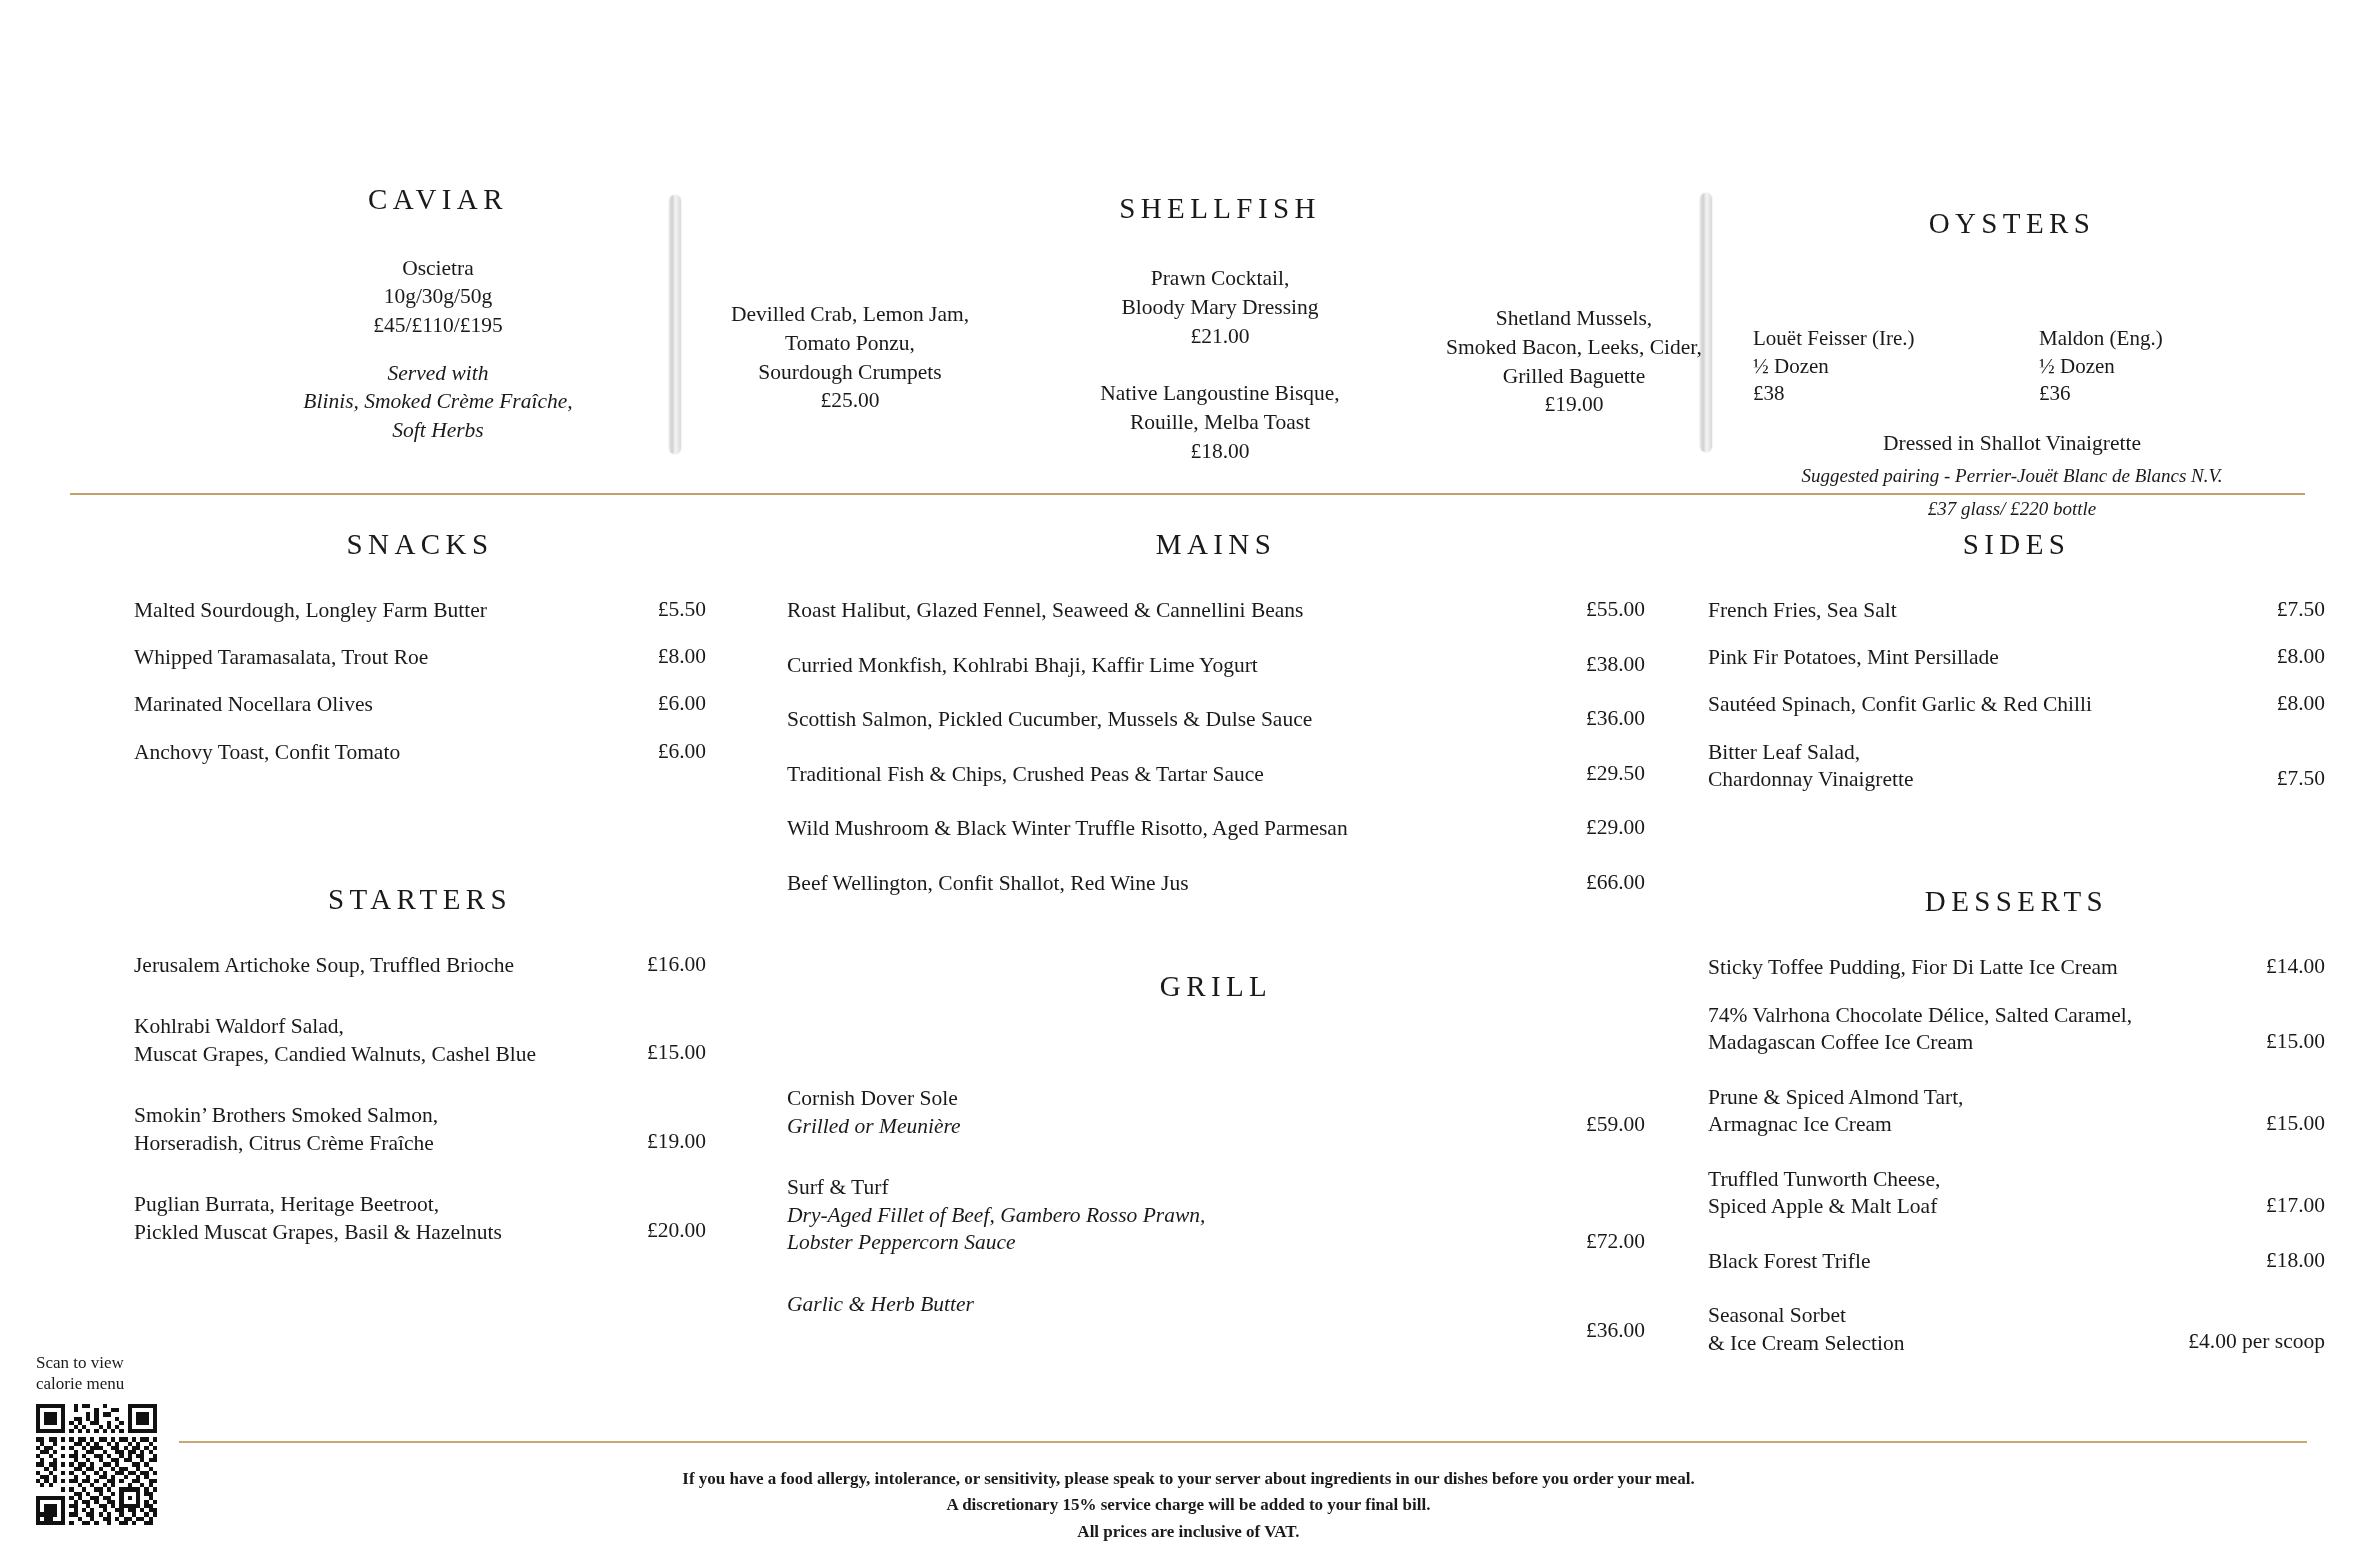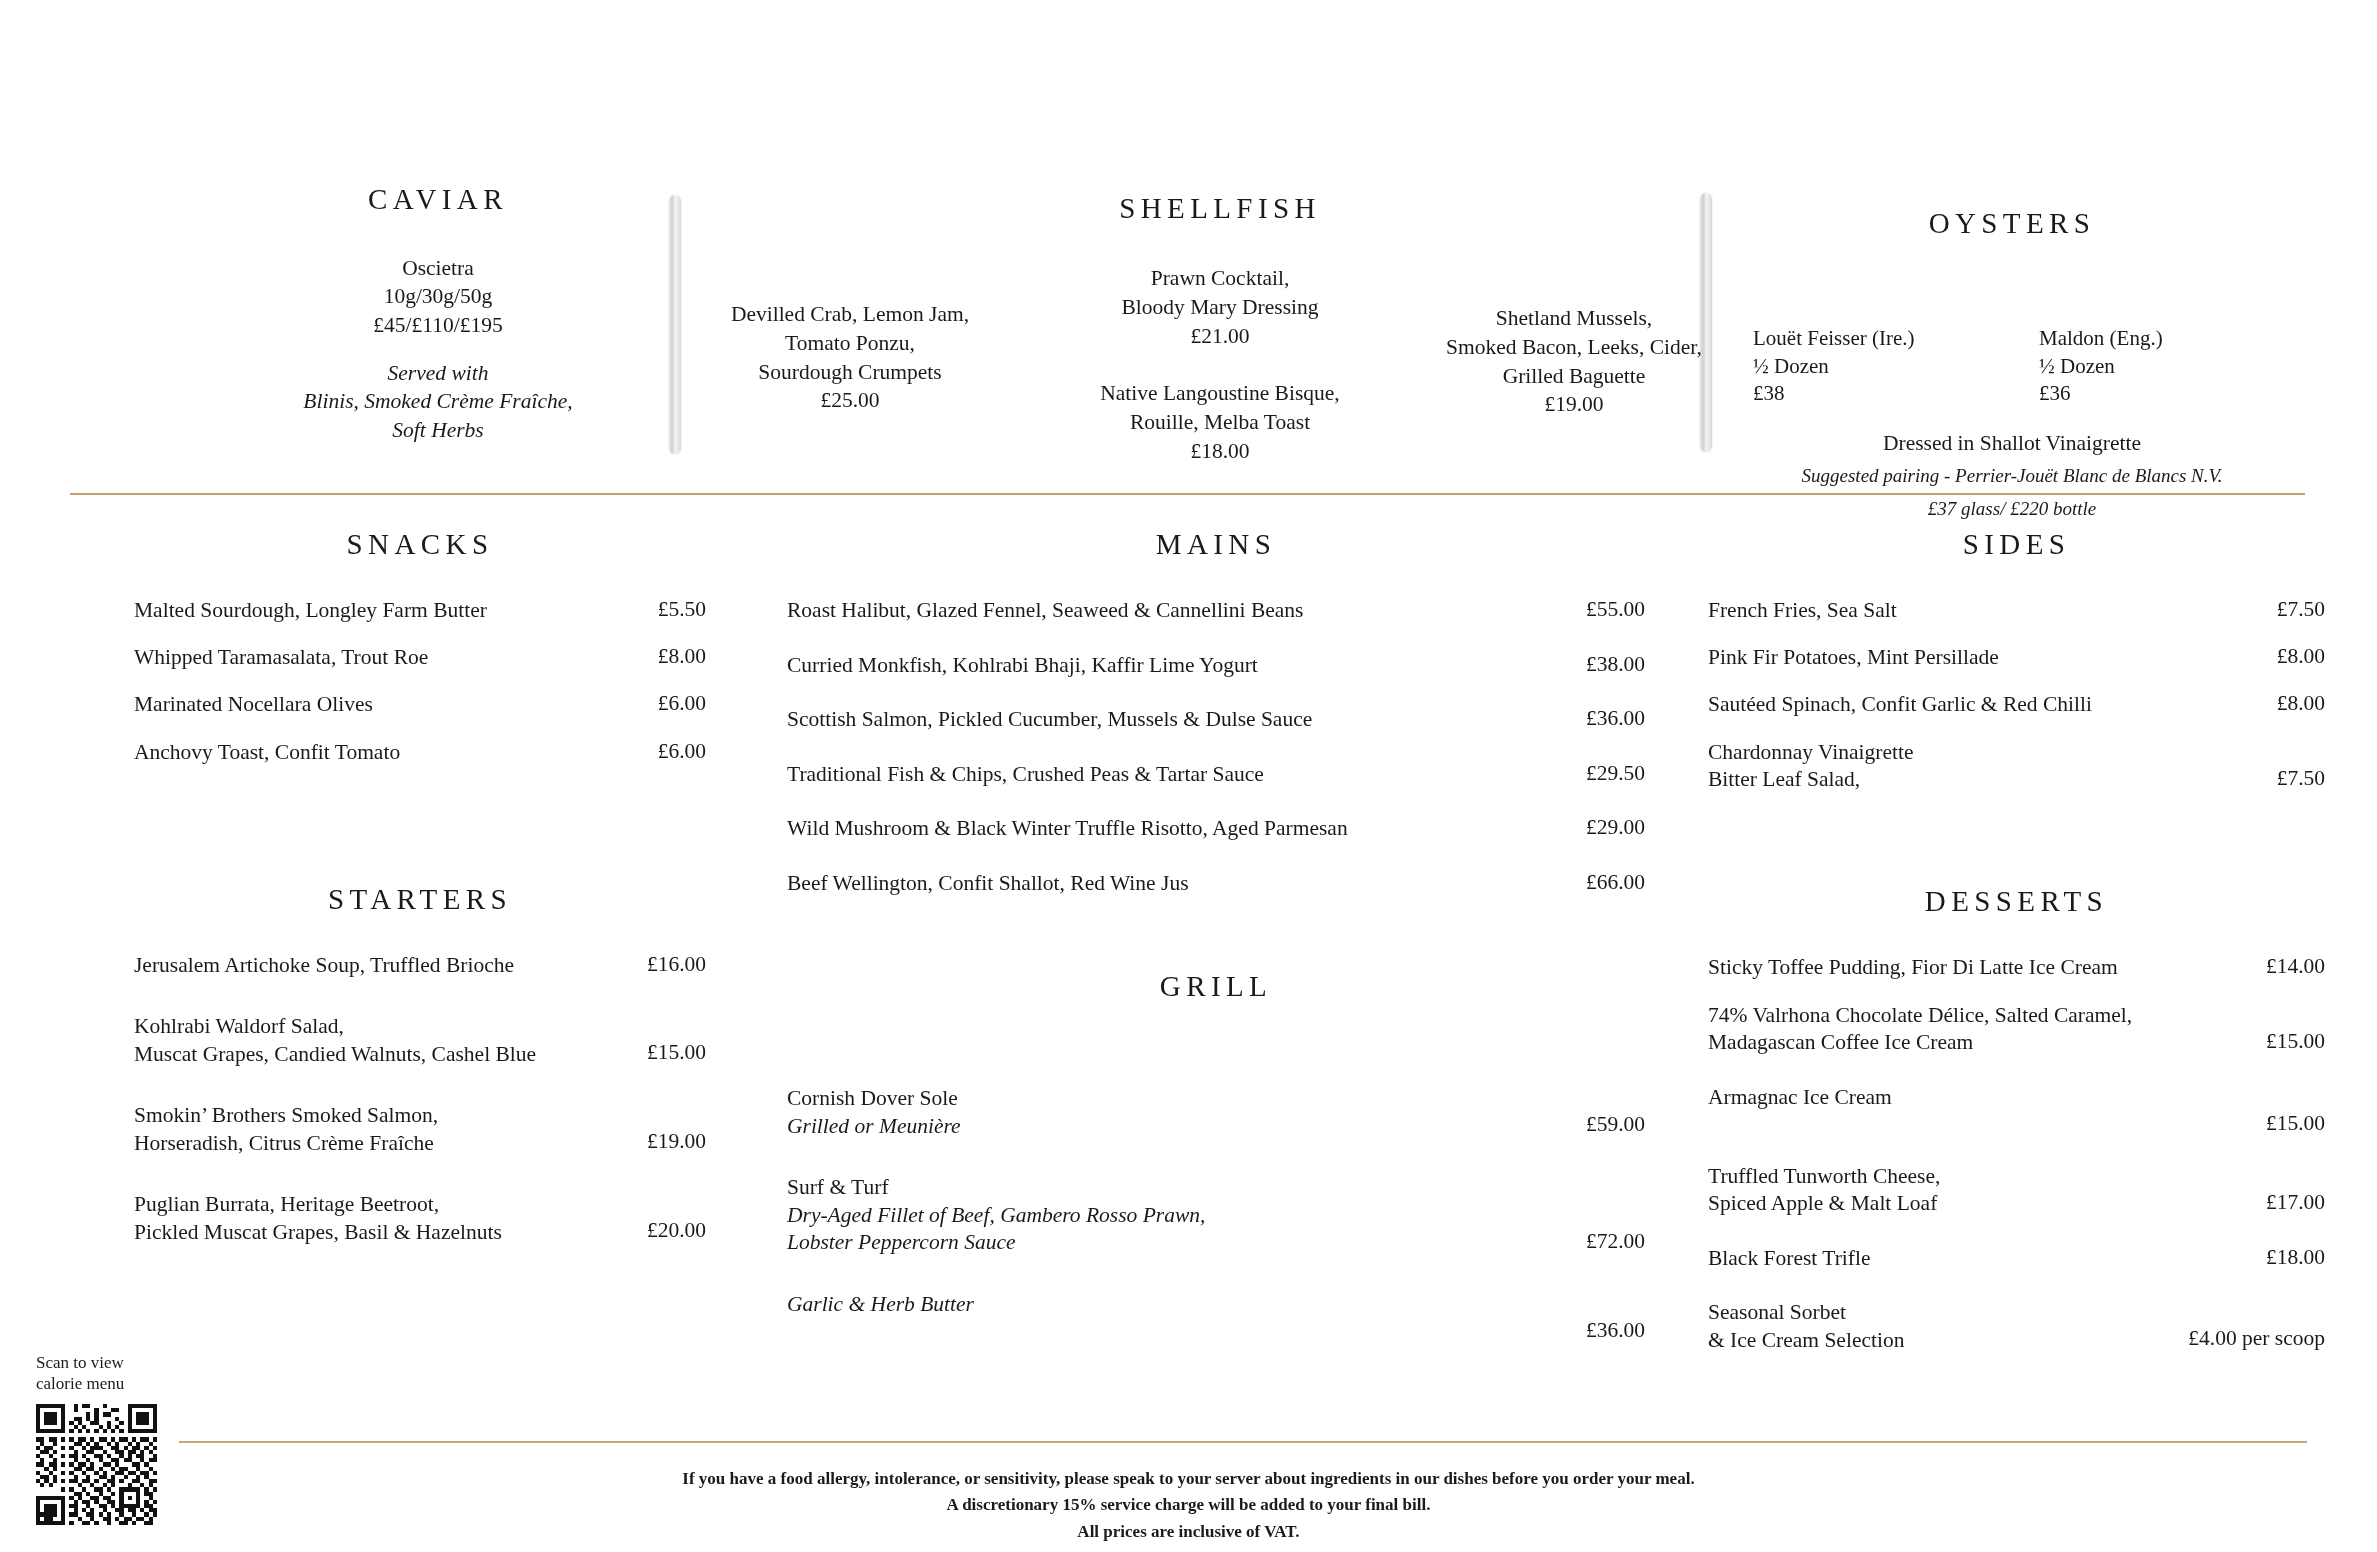--- a/index.html
+++ b/index.html
@@ -350,22 +350,22 @@
     <div class="row">
       <div class="item-line name">Pink Fir Potatoes, Mint Persillade</div>
       <div class="price cost">£8.00</div>
     </div>
     <div class="row">
       <div class="item-line name">Sautéed Spinach, Confit Garlic &amp; Red Chilli</div>
       <div class="price cost">£8.00</div>
     </div>
     <div class="row">
       <div class="name">
+        <div class="item-line">Bitter Leaf Salad,</div>
         <div class="item-line">Chardonnay Vinaigrette</div>
-        <div class="item-line">Bitter Leaf Salad,</div>
       </div>
       <div class="price cost" style="margin-top:27px">£7.50</div>
     </div>
 
     <div class="spacer-lg"></div>
 
     <div class="sec-title">DESSERTS</div>
 
     <div class="row">
       <div class="item-line name">Sticky Toffee Pudding, Fior Di Latte Ice Cream</div>
@@ -375,20 +375,21 @@
     <div class="row tall">
       <div class="name">
         <div class="item-line">74% Valrhona Chocolate Délice, Salted Caramel,</div>
         <div class="item-line">Madagascan Coffee Ice Cream</div>
       </div>
       <div class="price cost" style="margin-top:27px">£15.00</div>
     </div>
 
     <div class="row tall">
       <div class="name">
+        <div class="item-line">Prune &amp; Spiced Almond Tart,</div>
         <div class="item-line">Armagnac Ice Cream</div>
       </div>
       <div class="price cost" style="margin-top:27px">£15.00</div>
     </div>
 
     <div class="row tall">
       <div class="name">
         <div class="item-line">Truffled Tunworth Cheese,</div>
         <div class="item-line">Spiced Apple &amp; Malt Loaf</div>
       </div>

